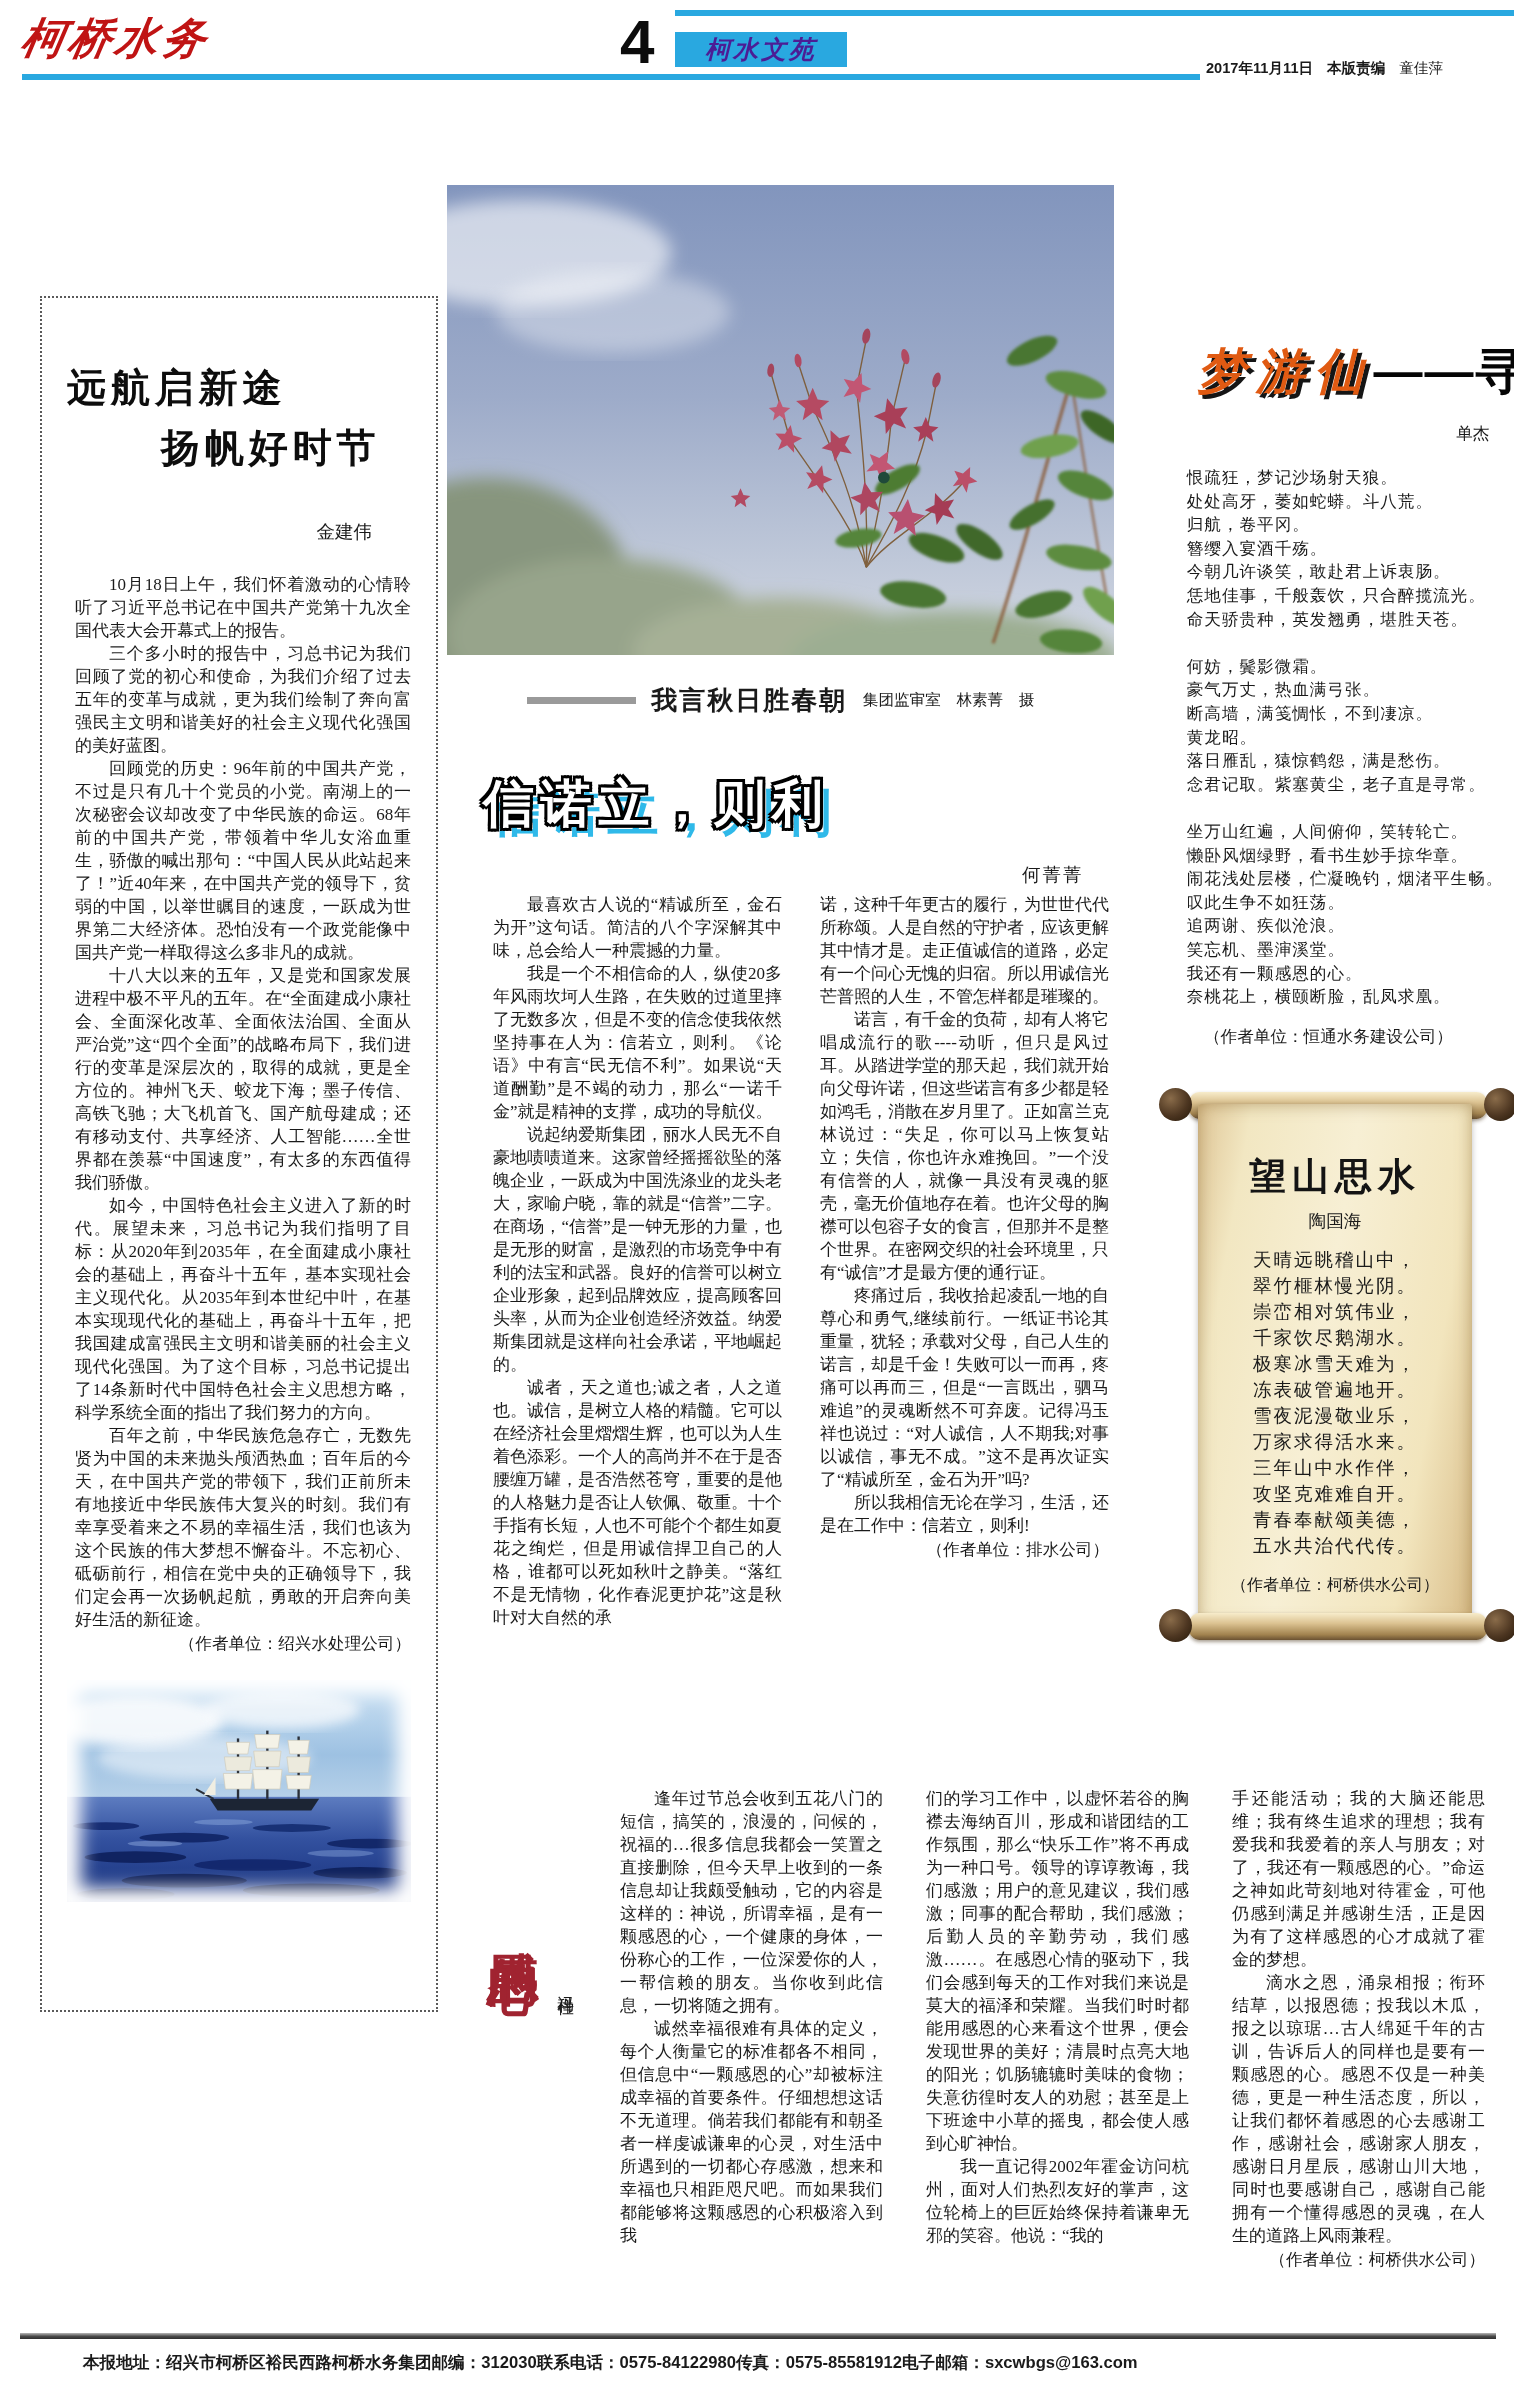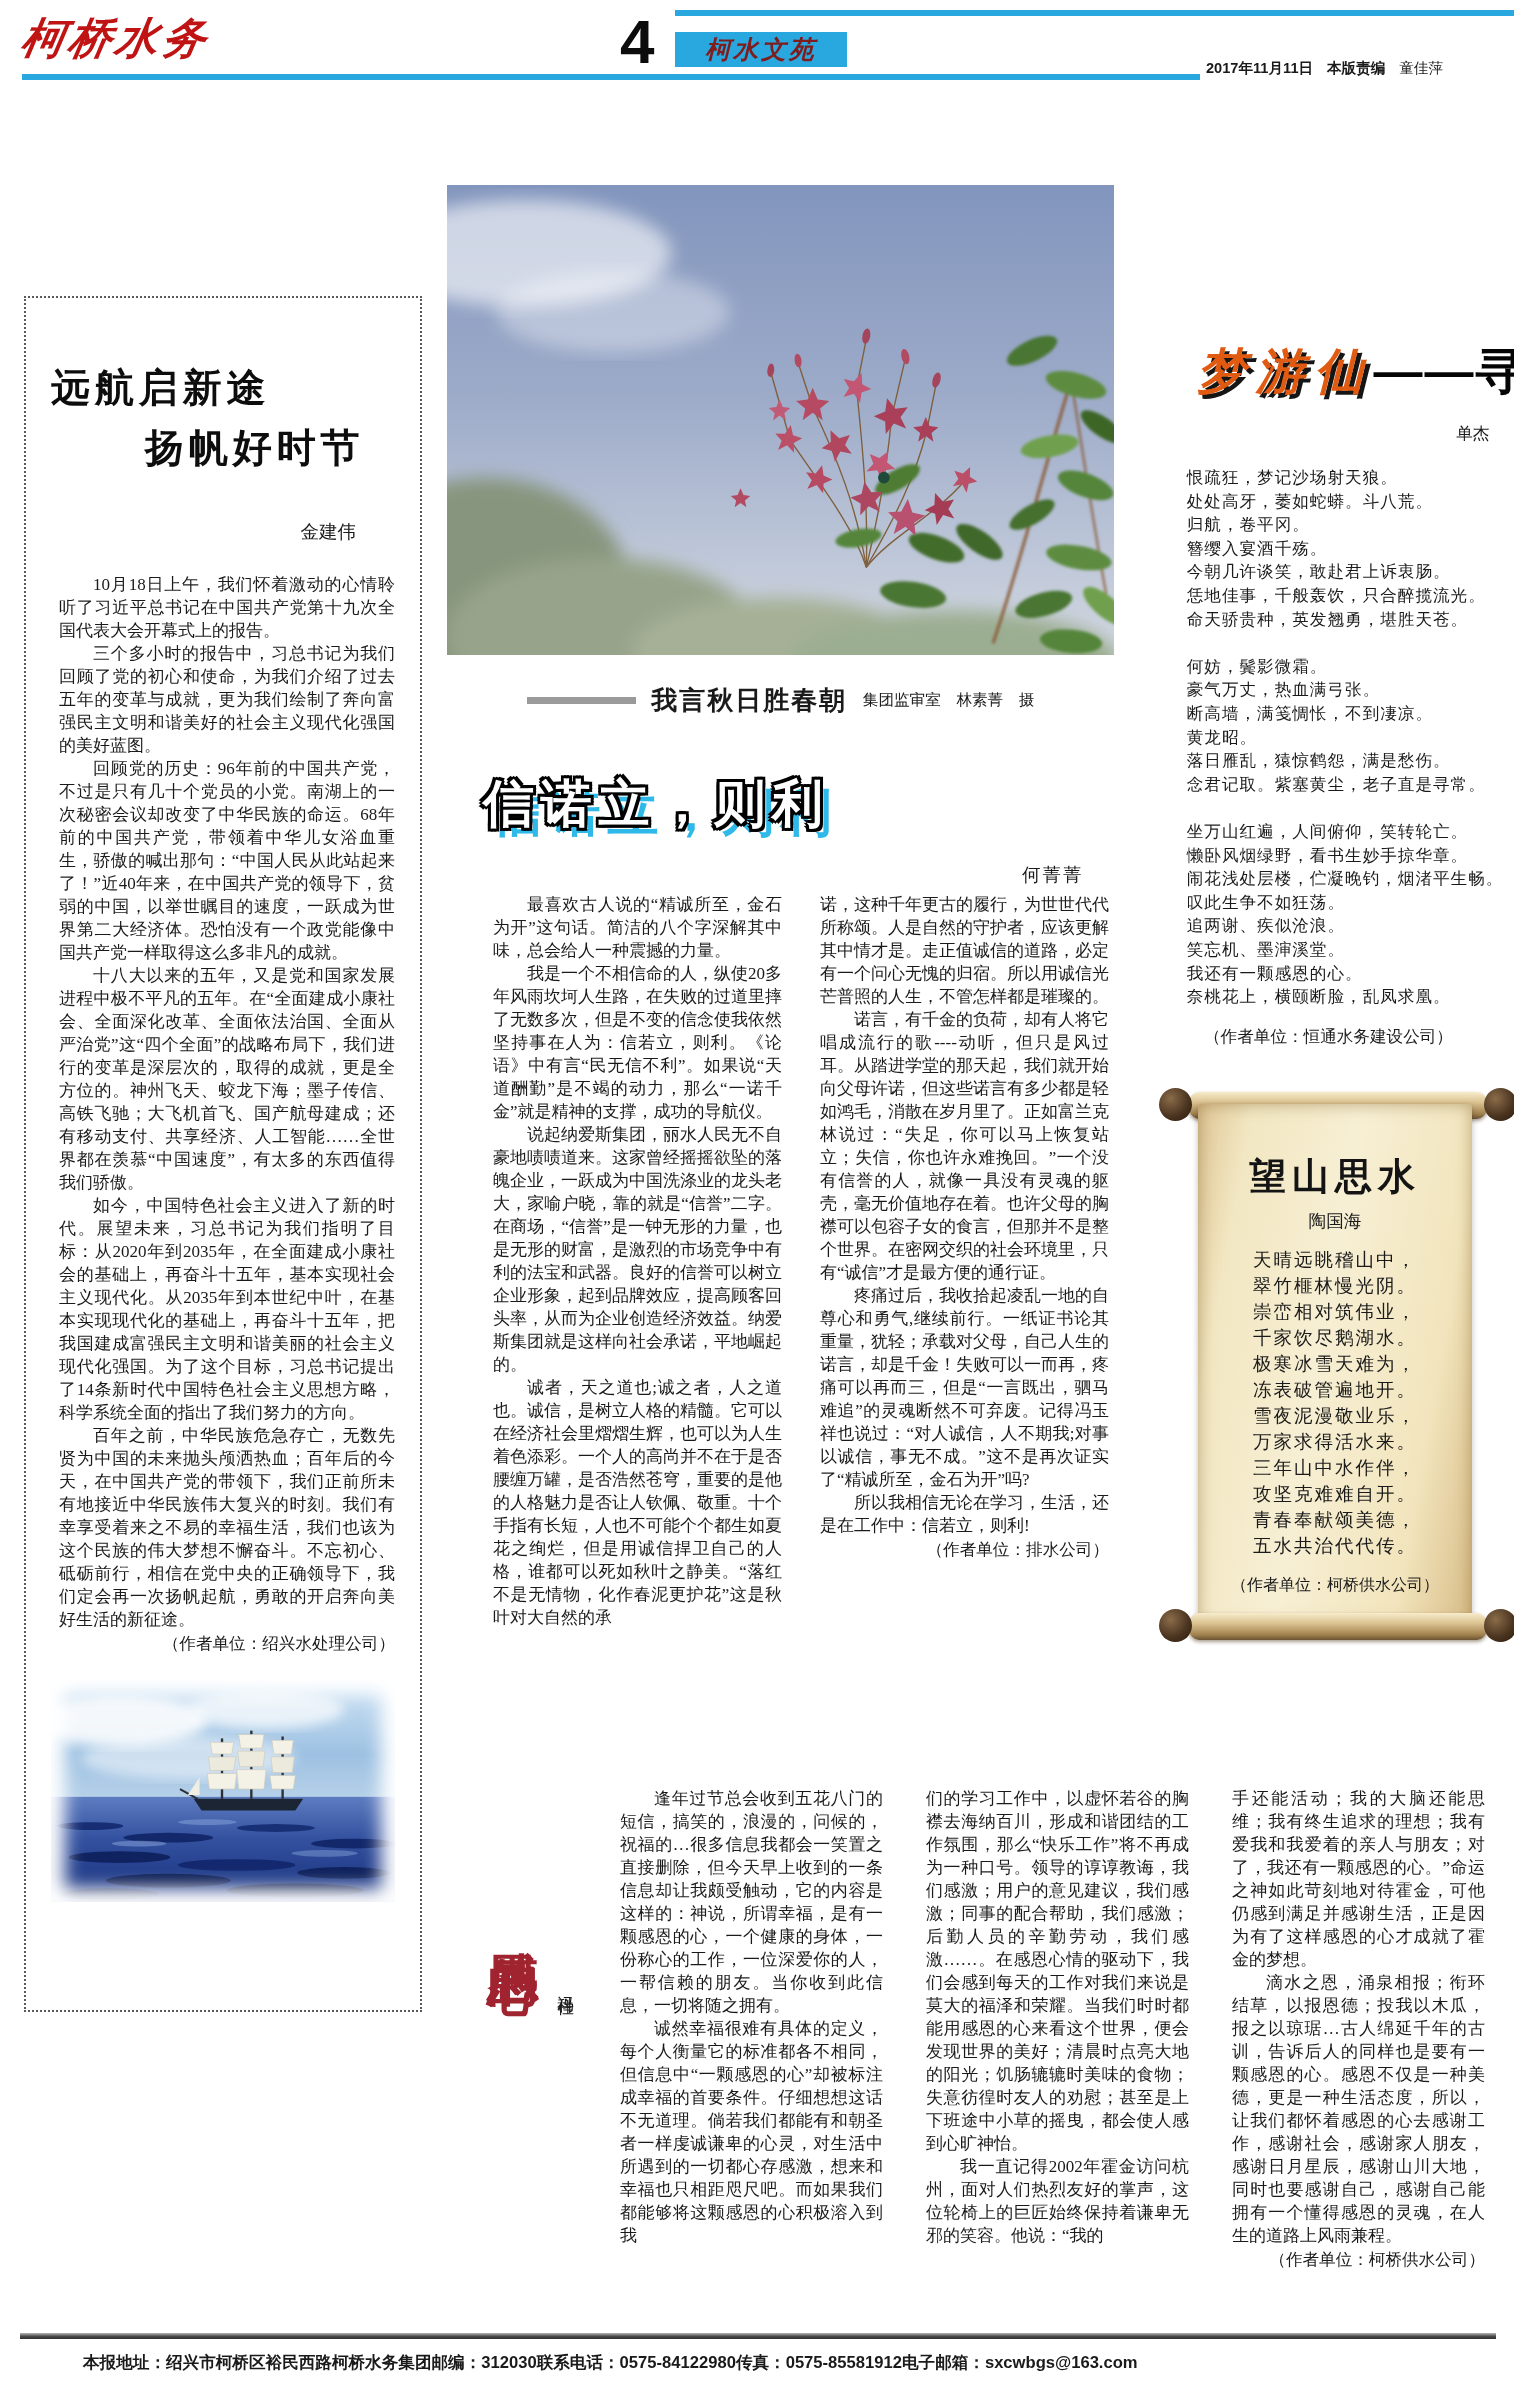--- a/index.html
+++ b/index.html
@@ -14,31 +14,31 @@
   .masthead{position:absolute;left:21.5px;top:9.8px;font-size:43px;font-weight:bold;font-style:italic;
             color:var(--masthead-red);transform:skewX(-10deg);letter-spacing:3.9px;
             font-family:"Liberation Serif","DejaVu Serif",serif;}
   .hdr-line{position:absolute;background:var(--accent-blue);height:5.9px;}
   .hdr-line-top{left:675px;top:9.8px;width:840px;}
   .hdr-line-bottom{left:21.5px;top:74px;width:1178px;}
   .page-num{position:absolute;left:620px;top:5.9px;font-size:62px;font-weight:900;
             font-family:"Liberation Sans","DejaVu Sans",sans-serif;color:#0c0c0c;}
   .section-box{position:absolute;left:675px;top:32px;width:172px;height:35px;background:var(--accent-blue);
                display:flex;align-items:center;justify-content:center;}
-  .section-box span{color:#7f1d1d;font-size:25px;font-weight:bold;font-style:italic;letter-spacing:2.9px;}
+  .section-box span{color:#4c1d95;font-size:25px;font-weight:bold;font-style:italic;letter-spacing:2.9px;}
   .dateline{position:absolute;left:1206px;top:59px;font-size:14.6px;font-weight:bold;
             font-family:"Liberation Sans","DejaVu Sans",sans-serif;white-space:nowrap;}
   .dateline span{margin-right:9.8px;}
   .dateline .ed-name{font-weight:normal;font-family:"Liberation Serif","DejaVu Serif",serif;}
   
   .body-text p{font-size:17px;line-height:23px;text-align:justify;text-indent:2em;margin-left:8px;}
   .cont p:first-child{text-indent:0;}
   .attribution{font-size:16.6px;text-align:right;margin-top:2px;}
   
-  .left-article{position:absolute;left:24px;top:296px;width:398px;height:1716px;
+  .left-article{position:absolute;left:40px;top:296px;width:398px;height:1716px;
                 border:2px dotted #5a5a5a;padding:0 25px;overflow:hidden;}
   .la-title{margin-top:60px;font-family:"Liberation Sans","DejaVu Sans",sans-serif;
             font-size:39px;line-height:60px;font-weight:900;letter-spacing:4.9px;color:#0d0d0d;}
   .la-title .t1,.la-title .t2{display:block;}
   .la-title .t2{padding-left:94px;}
   .la-author{margin:41px 39px 29px 0;text-align:right;font-size:18.5px;}
   .ship-photo{position:relative;margin-top:25px;width:100%;height:222px;}
   .ship-photo svg{width:100%;height:100%;display:block;}
   .ship-photo .feather{position:absolute;inset:0;box-shadow:inset 0 0 17.6px 13.7px #fff;}
   

